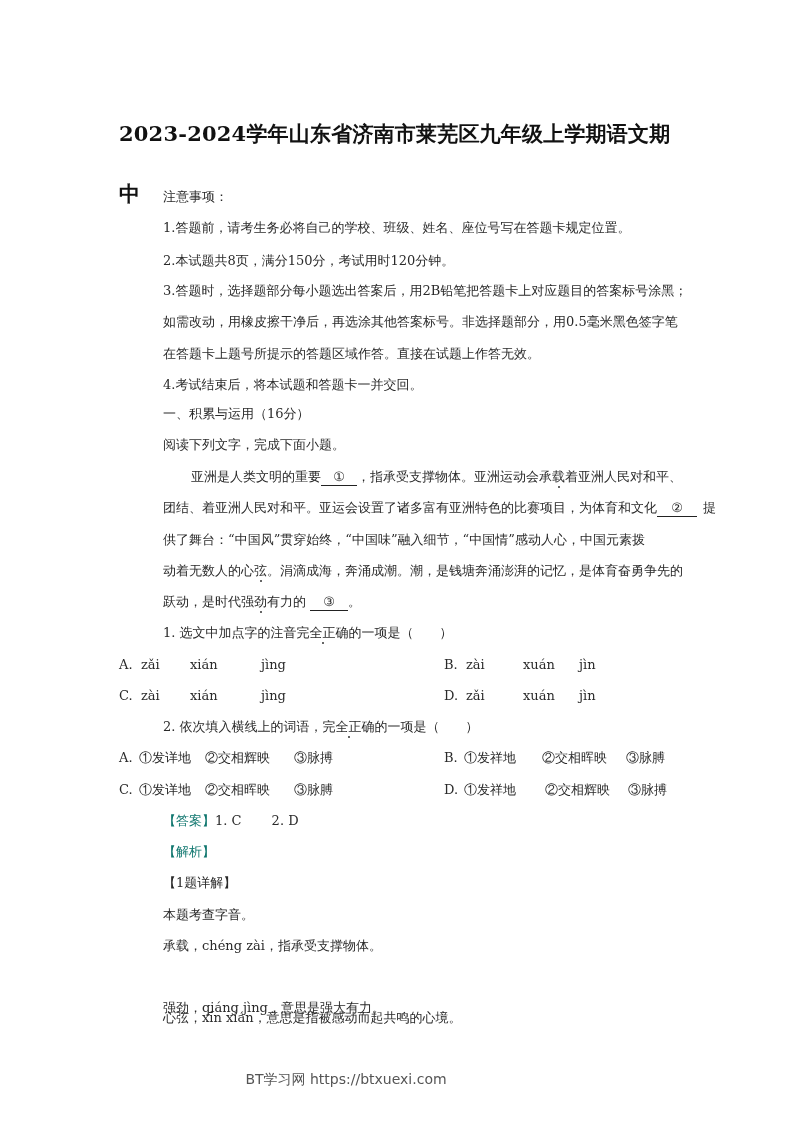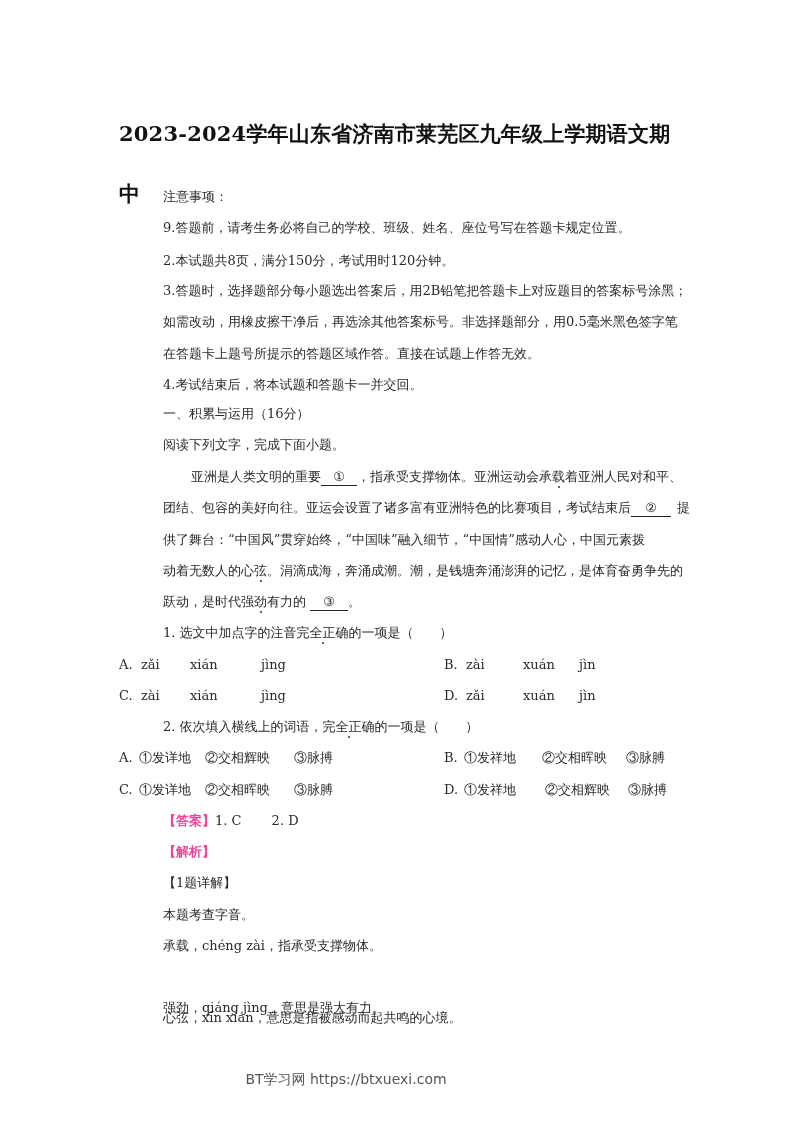--- a/index.html
+++ b/index.html
@@ -57,22 +57,21 @@
       border-radius: 50%;
     }
     .opt {
       position: absolute;
       font-size: 13px;
       line-height: 18px;
       white-space: nowrap;
       color: #2a2a2a;
     }
     .tag {
-      color: #ec4899;
-      font-weight: bold;
+      color: #0f766e;
     }
     .footer {
       position: absolute;
       left: 0;
       width: 692px;
       top: 1071px;
       text-align: center;
       font-family: "DejaVu Sans", "Liberation Sans", sans-serif;
       font-size: 14px;
       color: #555555;
@@ -80,35 +79,35 @@
     .sp { display: inline-block; }
   </style>
 </head>
 <body>
 
 <div class="title">
   <div>2023-2024学年山东省济南市莱芜区九年级上学期语文期中</div>
 </div>
 
 <div class="line" style="top:188px">注意事项：</div>
-<div class="line" style="top:219px">9.答题前，请考生务必将自己的学校、班级、姓名、座位号写在答题卡规定位置。</div>
+<div class="line" style="top:219px">1.答题前，请考生务必将自己的学校、班级、姓名、座位号写在答题卡规定位置。</div>
 <div class="line" style="top:252px">2.本试题共8页，满分150分，考试用时120分钟。</div>
 <div class="line" style="top:282px">3.答题时，选择题部分每小题选出答案后，用2B铅笔把答题卡上对应题目的答案标号涂黑；</div>
 <div class="line" style="top:313px">如需改动，用橡皮擦干净后，再选涂其他答案标号。非选择题部分，用0.5毫米黑色签字笔</div>
 <div class="line" style="top:345px">在答题卡上题号所提示的答题区域作答。直接在试题上作答无效。</div>
 <div class="line" style="top:376px">4.考试结束后，将本试题和答题卡一并交回。</div>
 
 <div class="line" style="top:405px">一、积累与运用（16分）</div>
 <div class="line" style="top:436px">阅读下列文字，完成下面小题。</div>
 
 <div class="line indent" style="top:468px">
   <span>亚洲是人类文明的重要</span><span class="blank" style="width:36px">①</span><span>，指承受支撑物体。亚洲运动会承</span><span class="dot">载</span><span>着亚洲人民对和平、</span>
 </div>
 <div class="line" style="top:499px">
-  <span>团结、包容的美好向往。亚运会设置了诸多富有亚洲特色的比赛项目，考试结束后</span><span class="blank" style="width:40px;margin-right:6px">②</span><span>提</span>
+  <span>团结、着亚洲人民对和平。亚运会设置了诸多富有亚洲特色的比赛项目，为体育和文化</span><span class="blank" style="width:40px;margin-right:6px">②</span><span>提</span>
 </div>
 <div class="line" style="top:531px">供了舞台：“中国风”贯穿始终，“中国味”融入细节，“中国情”感动人心，中国元素拨</div>
 <div class="line" style="top:562px">
   <span>动着无数人的心</span><span class="dot">弦</span><span>。涓滴成海，奔涌成潮。潮，是钱塘奔涌澎湃的记忆，是体育奋勇争先的</span>
 </div>
 <div class="line" style="top:593px">
   <span>跃动，是时代强</span><span class="dot">劲</span><span>有力的</span><span class="blank" style="width:38px;margin-left:4px">③</span><span>。</span>
 </div>
 
 <div class="line" style="top:624px">

